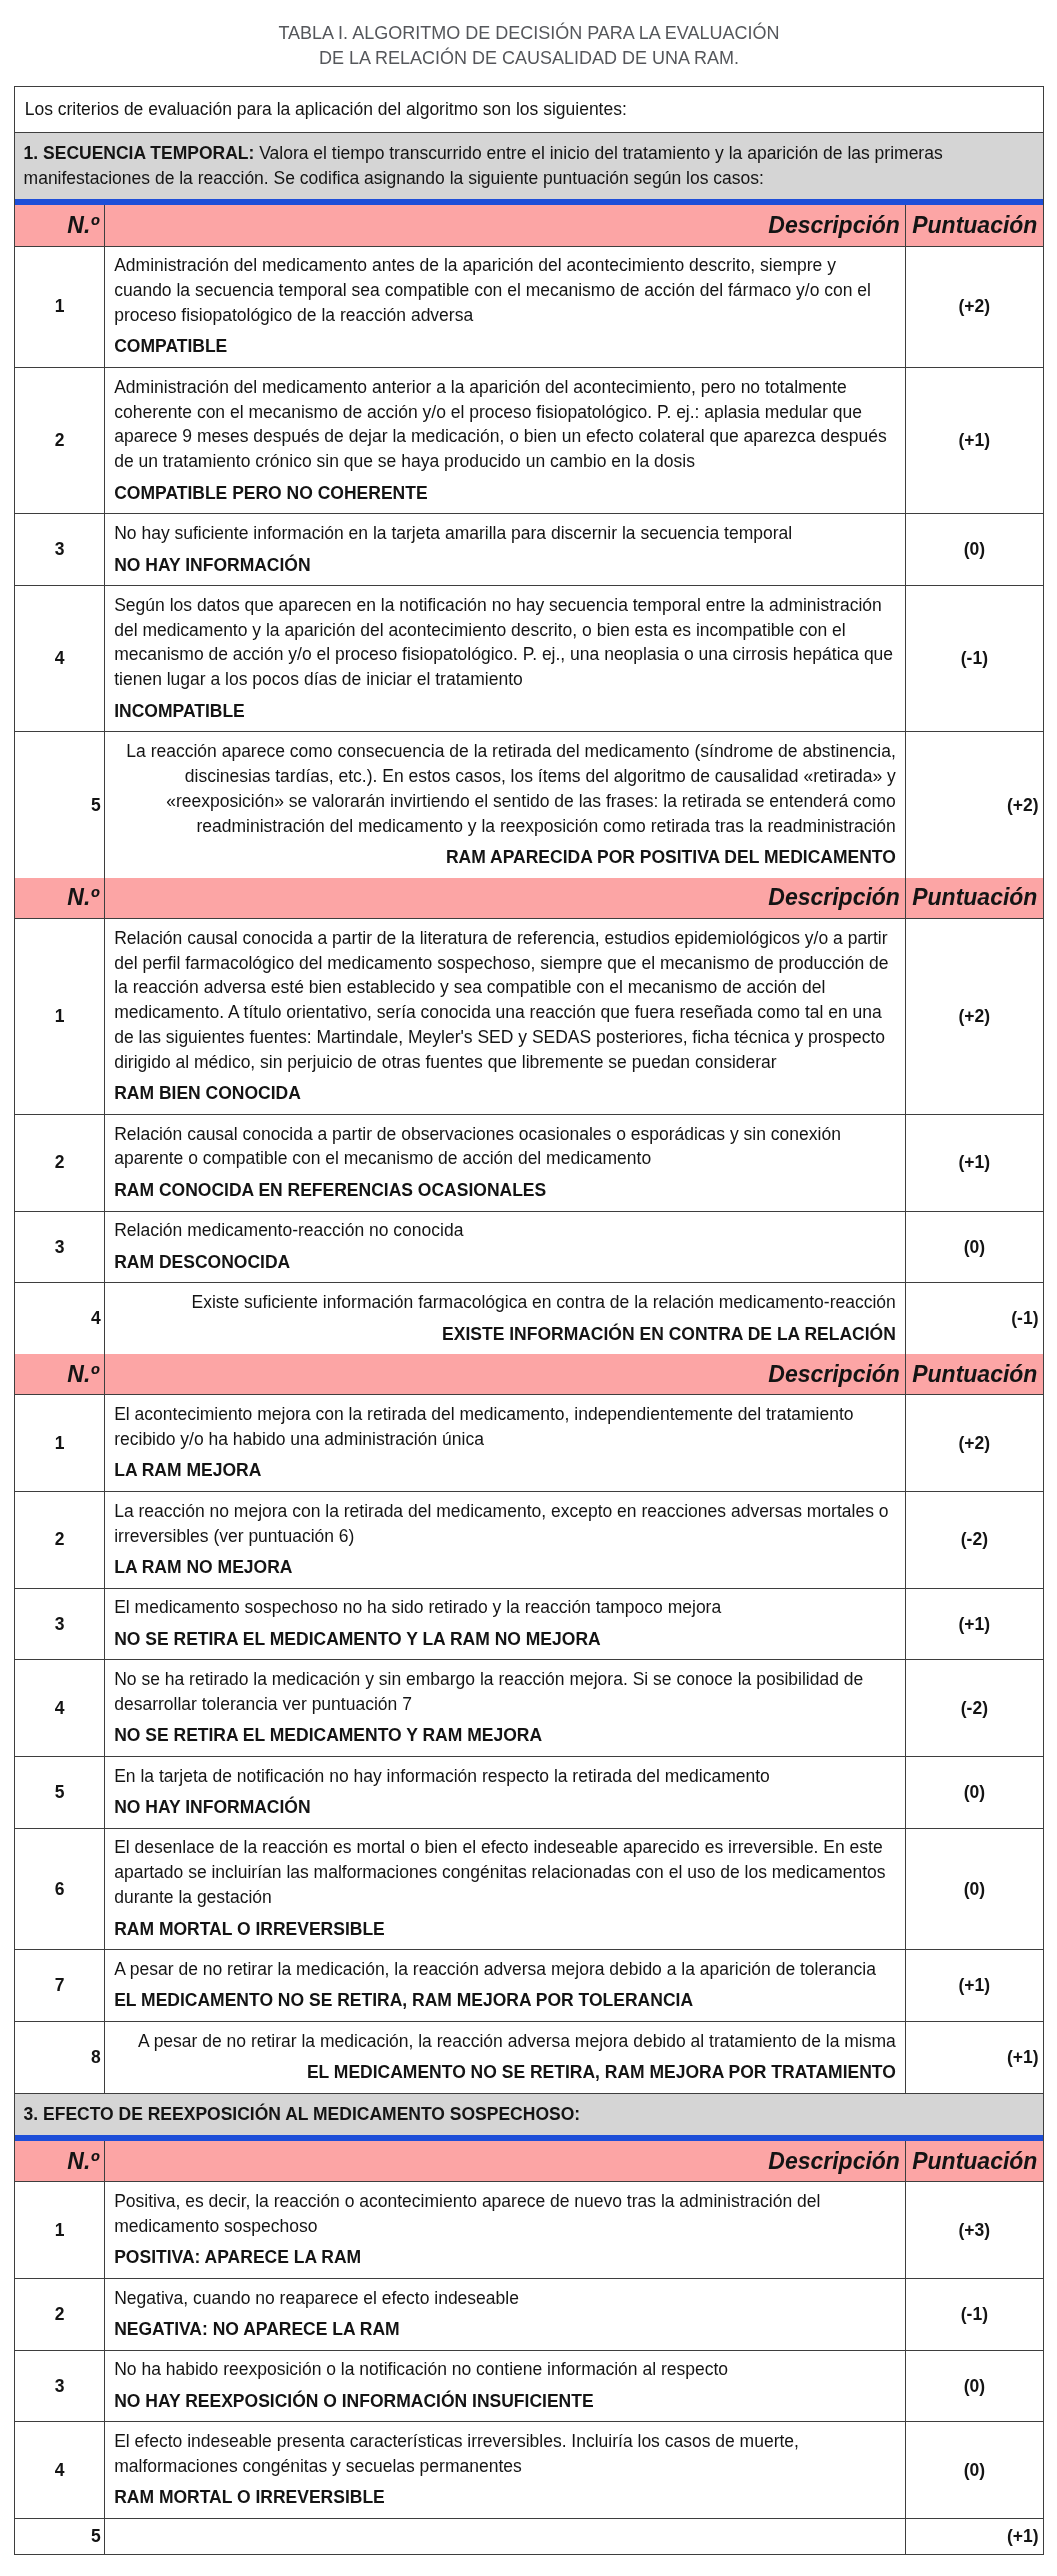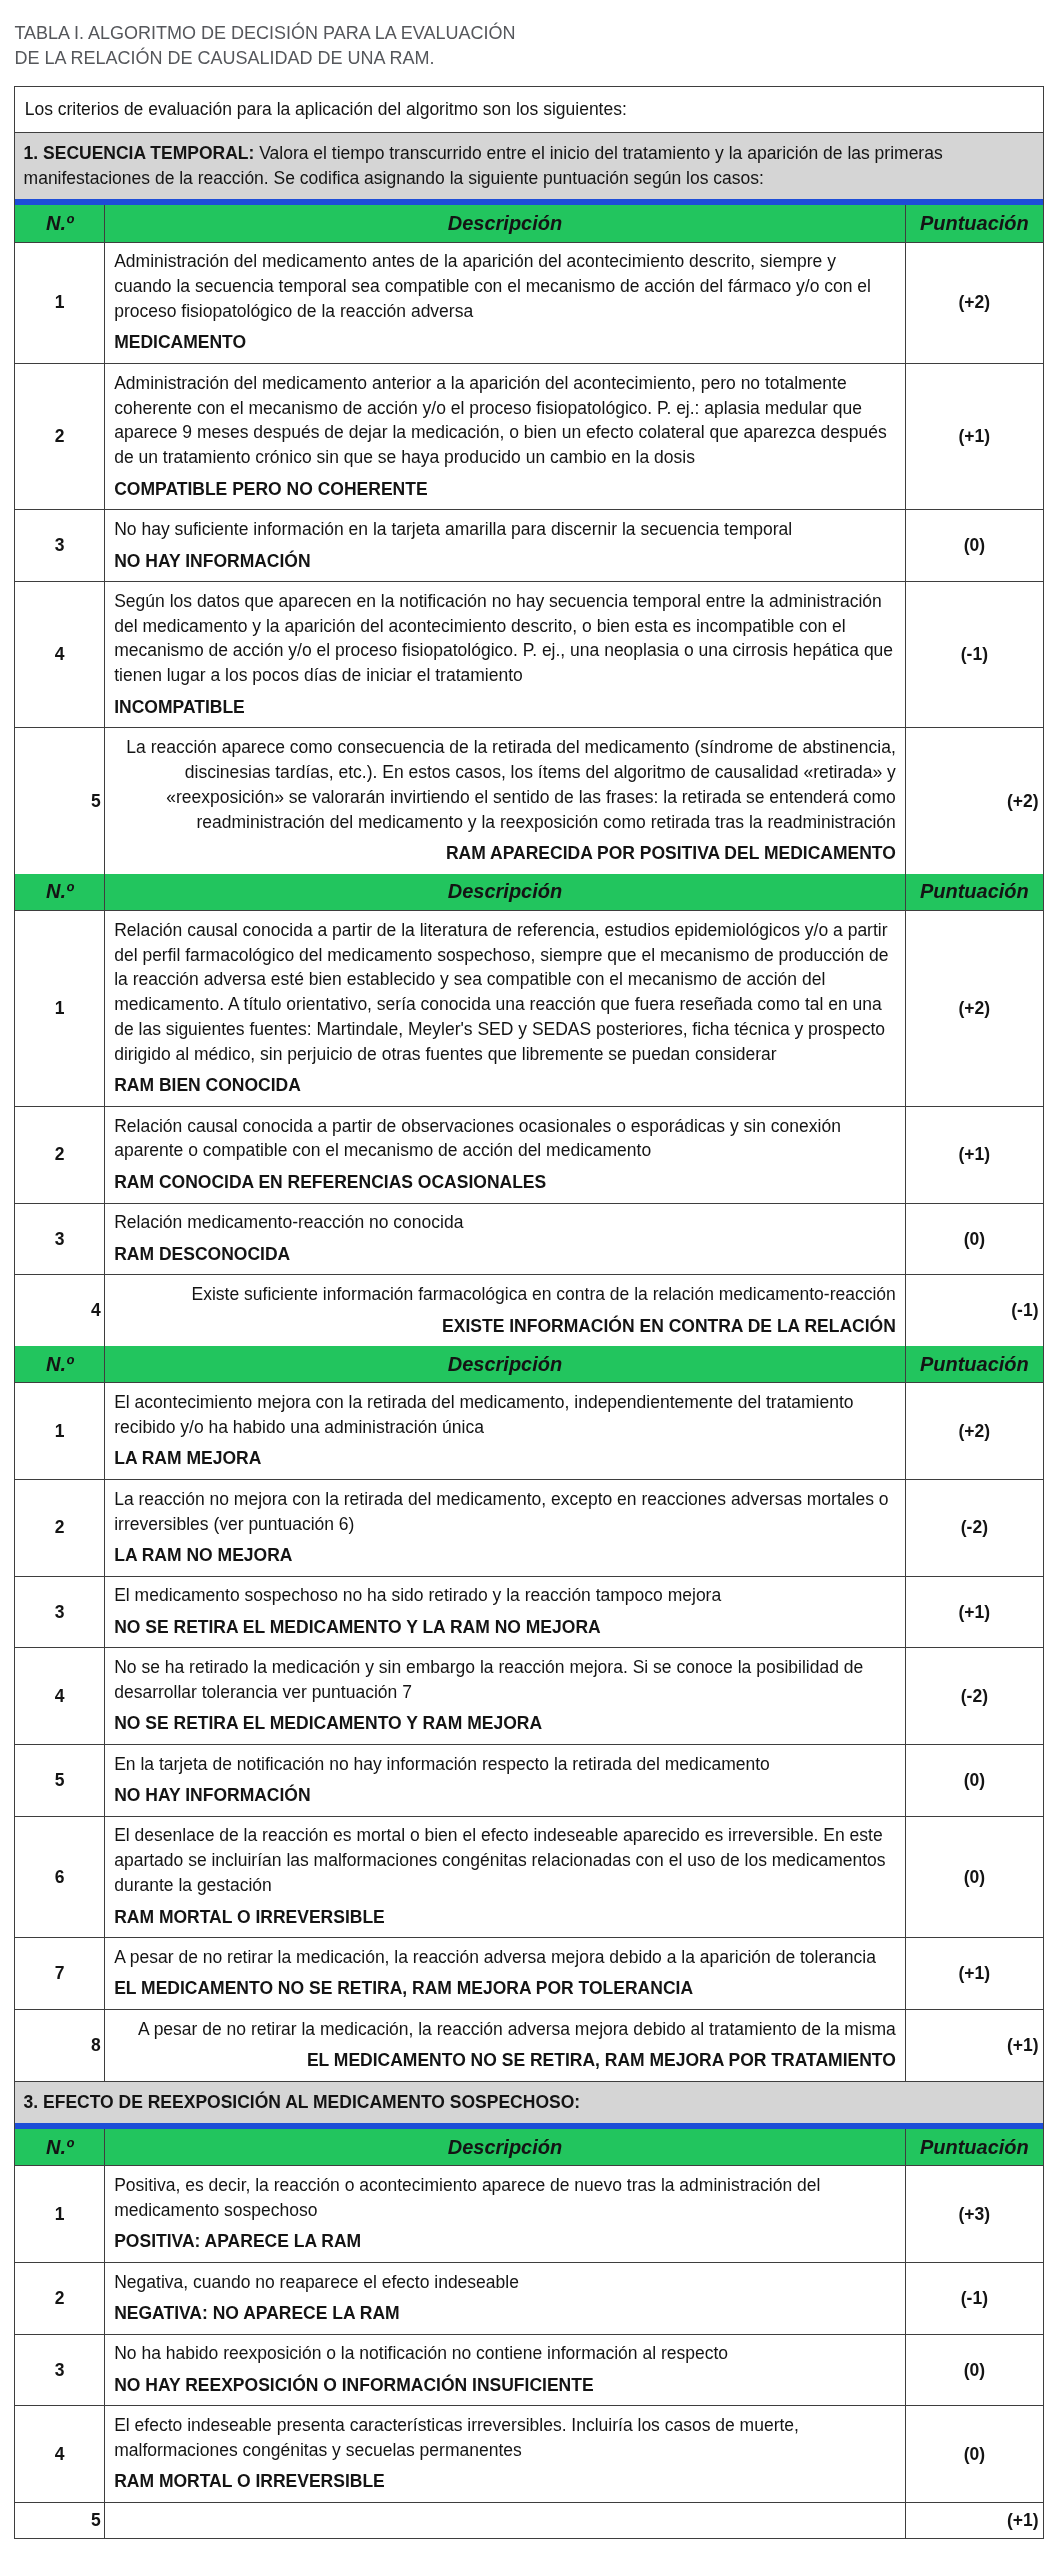--- a/index.html
+++ b/index.html
@@ -6,20 +6,21 @@
   * { box-sizing: border-box; }
   html, body { margin: 0; padding: 0; background: #ffffff; }
   body {
     width: 1058px;
     font-family: "Liberation Sans", "DejaVu Sans", sans-serif;
     color: #141414;
   }
   .page { padding: 13.4px 14.4px 31px; }
 
   .title {
+    text-align: center;
     color: #55575b;
     font-size: 18px;
     line-height: 1.4;
     margin: 7.2px 0 15.5px;
     font-weight: normal;
   }
 
   .box { border: 1.5px solid #3e3e3e; }
 
   .intro { font-size: 17.5px; padding: 11.3px 9.3px 12.4px; }
@@ -32,26 +33,26 @@
     font-size: 17.5px;
     line-height: 1.42;
   }
   .band .b { font-weight: bold; }
 
   table.rules { width: 100%; border-collapse: collapse; table-layout: fixed; }
   table.rules col.c-num   { width: 89px; }
   table.rules col.c-score { width: 137px; }
 
   th {
-    background: #22c55e;
+    background: #fca5a5;
     font-style: italic;
     font-weight: bold;
-    font-size: 20px;
+    font-size: 23px;
     padding: 6.7px 5.2px;
-    text-align: center;
+    text-align: right;
   }
   td { font-size: 17.5px; line-height: 1.42; vertical-align: middle; }
   td, th { border: 1px solid #3e3e3e; }
   tr > *:first-child { border-left: none; }
   tr > *:last-child  { border-right: none; }
   thead th { border-top: none; }
   tbody tr:last-child td { border-bottom: none; text-align: right; }
 
   td.n { text-align: center; font-weight: bold; padding: 5.2px 3.1px; }
   td.d { padding: 6.7px 9.3px 7.7px; }
@@ -84,21 +85,21 @@
               <th>N.º</th>
               <th>Descripción</th>
               <th>Puntuación</th>
             </tr>
           </thead>
           <tbody>
             <tr>
               <td class="n">1</td>
               <td class="d">
                 <div class="txt">Administración del medicamento antes de la aparición del acontecimiento descrito, siempre y cuando la secuencia temporal sea compatible con el mecanismo de acción del fármaco y/o con el proceso fisiopatológico de la reacción adversa</div>
-                <div class="lbl">MEDICAMENTO</div>
+                <div class="lbl">COMPATIBLE</div>
               </td>
               <td class="s">(+2)</td>
             </tr>
             <tr>
               <td class="n">2</td>
               <td class="d">
                 <div class="txt">Administración del medicamento anterior a la aparición del acontecimiento, pero no totalmente coherente con el mecanismo de acción y/o el proceso fisiopatológico. P. ej.: aplasia medular que aparece 9 meses después de dejar la medicación, o bien un efecto colateral que aparezca después de un tratamiento crónico sin que se haya producido un cambio en la dosis</div>
                 <div class="lbl">COMPATIBLE PERO NO COHERENTE</div>
               </td>
               <td class="s">(+1)</td>

